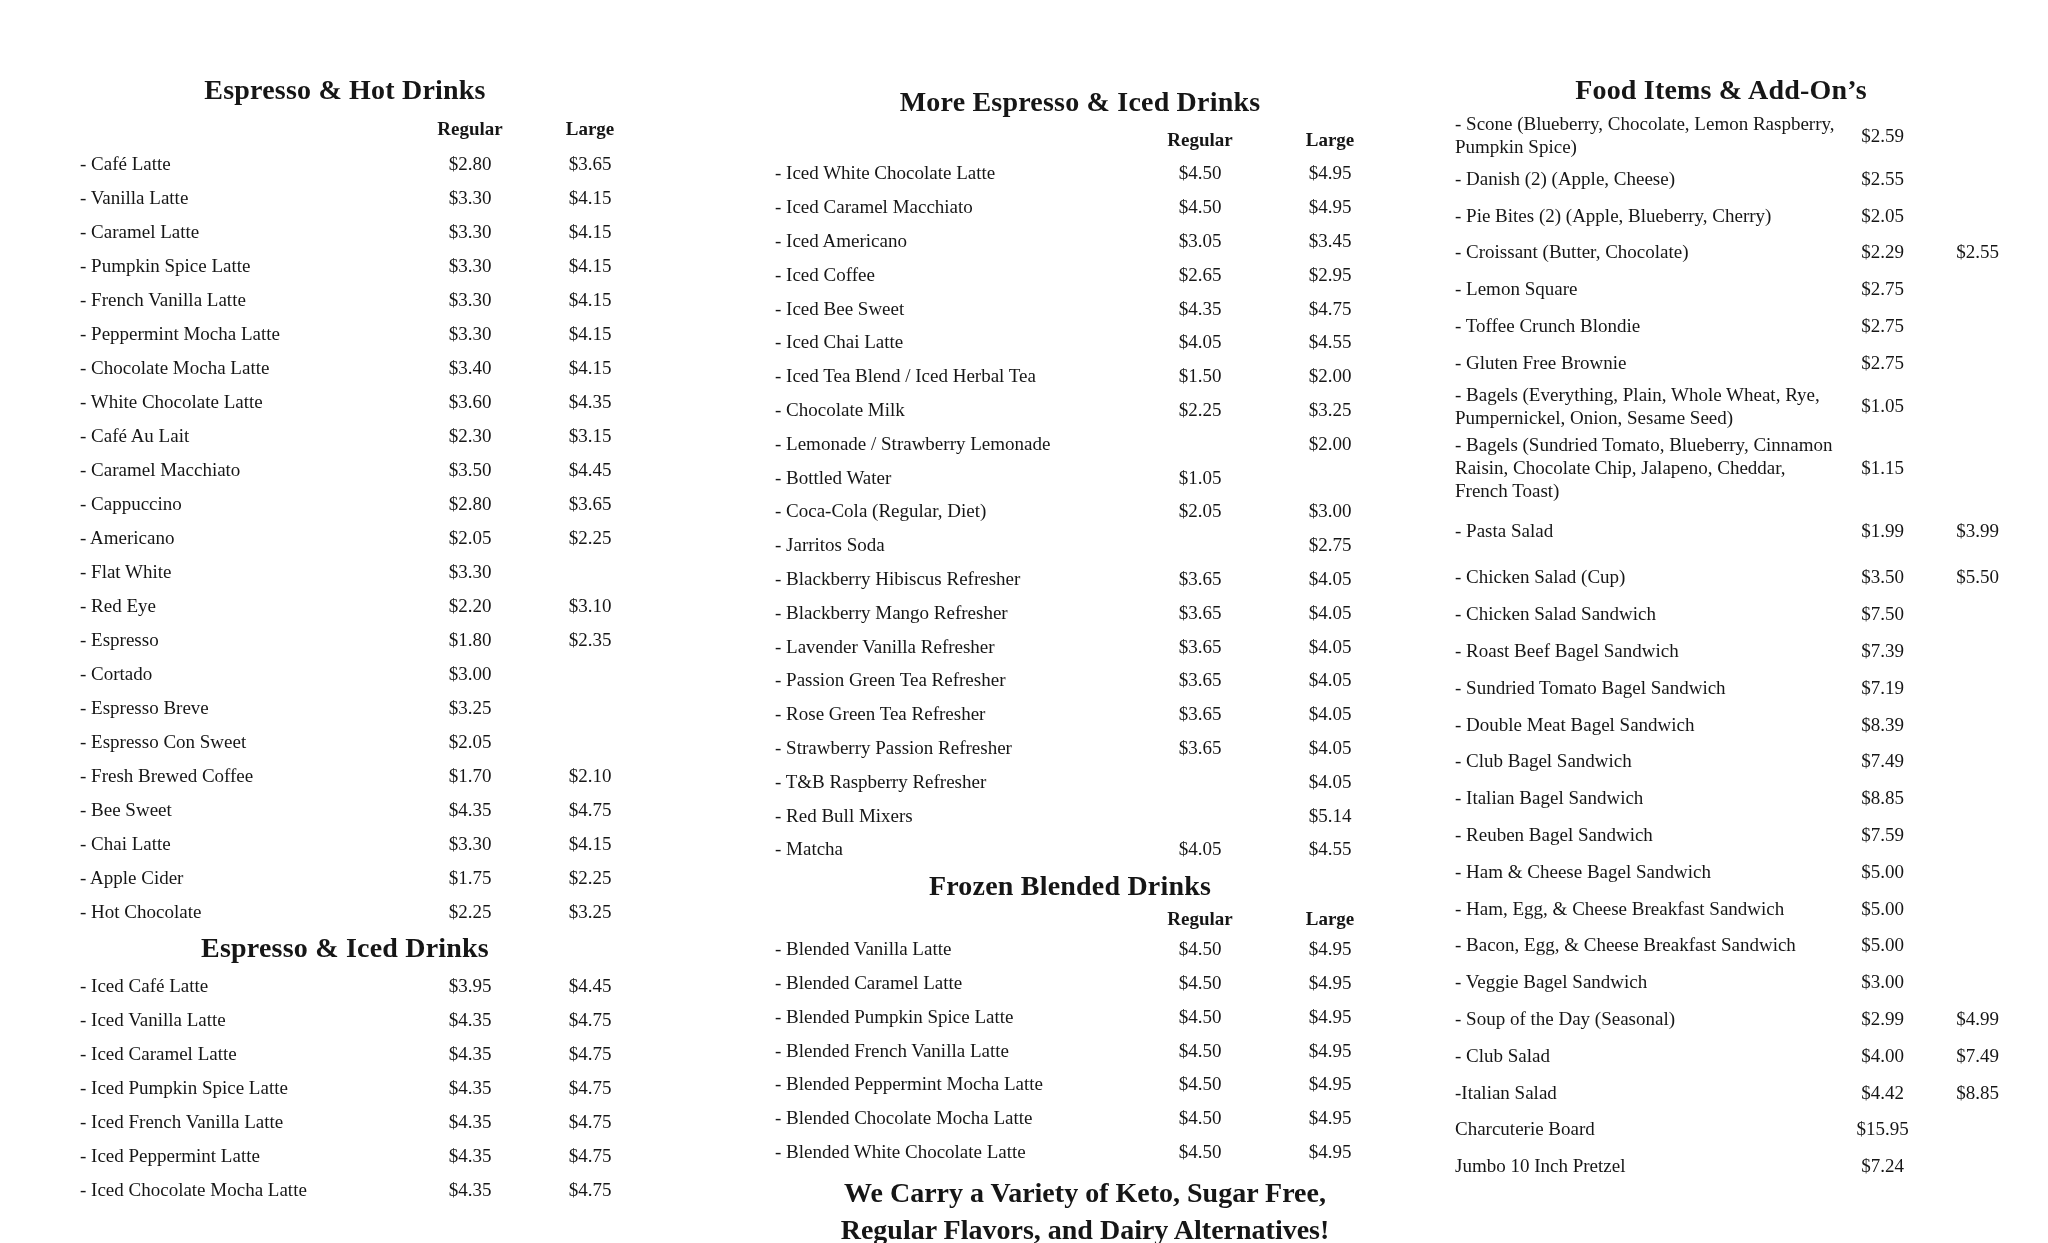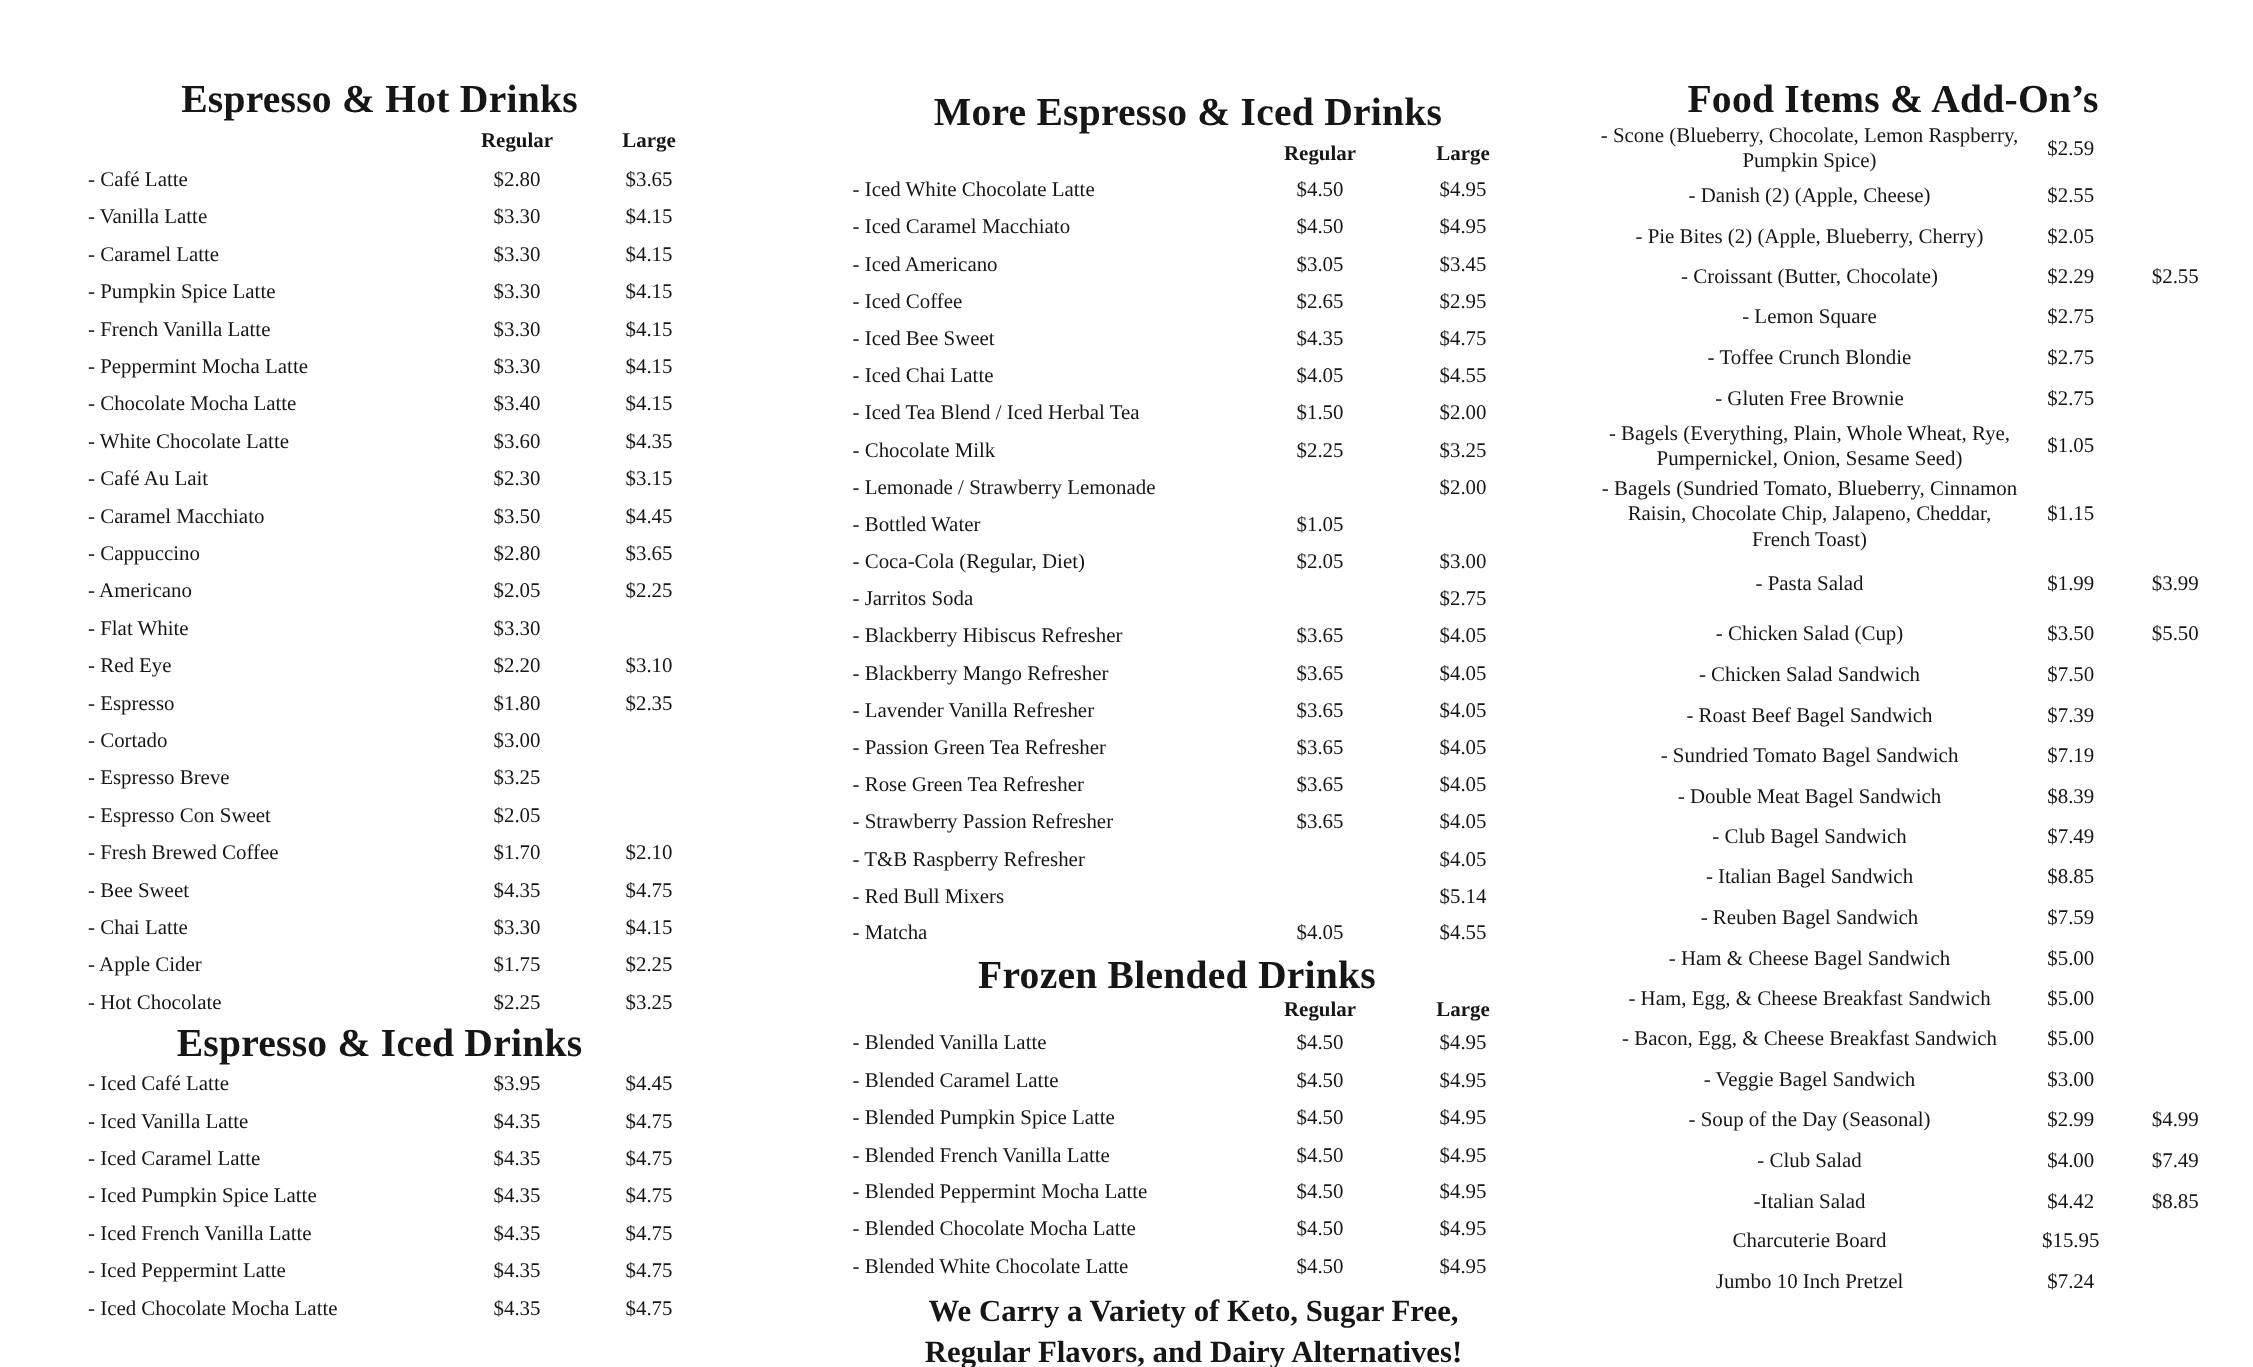--- a/index.html
+++ b/index.html
@@ -9,39 +9,39 @@
     font-family:"Liberation Serif","DejaVu Serif",serif;
     color:#161616;
   }
   .page { position:absolute; inset:0; background:#ffffff; }
   .col { position:absolute; top:70px; }
   #col1 { left:80px;  width:570px; }
   #col2 { left:775px; width:620px; }
   #col3 { left:1455px; width:570px; }
 
   .sec-title {
-    font-size:36px; font-weight:bold; text-align:center;
+    font-size:28px; font-weight:bold; text-align:center;
     line-height:40px; letter-spacing:.2px; width:100%;
   }
   #col1 .sec-title { padding-right:40px; }
   #col3 .sec-title { padding-right:38px; }
   #col2 [data-section="1.0"] .sec-title { padding-right:10px;margin-top:12px; }
   #col2 [data-section="1.1"] .sec-title { padding-right:30px; }
 
   .row { display:flex; align-items:center; font-size:19px; line-height:23px; }
   #col1 .row { min-height:34px; }
   #col2 .row { min-height:33.8px; }
   #col3 .row { min-height:36.8px; padding:2px 0; }
 
   .row .name { flex:0 0 auto; }
   #col1 .name { width:330px; }
   #col1 .reg, #col1 .lrg { width:120px; text-align:center; }
   #col2 .name { width:360px; }
   #col2 .reg, #col2 .lrg { width:130px; text-align:center; }
-  #col3 .name { width:380px;text-align:center; }
+  #col3 .name { width:380px; }
   #col3 .reg, #col3 .lrg { width:95px; text-align:center; }
 
   .head-row { font-weight:bold; }
   #col1 .head-row { min-height:36px; }
   #col2 .head-row { min-height:34px; }
   #col2 [data-section="1.1"] .head-row { min-height:26px; }
 
   
   #col3 .row:nth-child(11) { margin-top:8px; margin-bottom:10px; }
 

